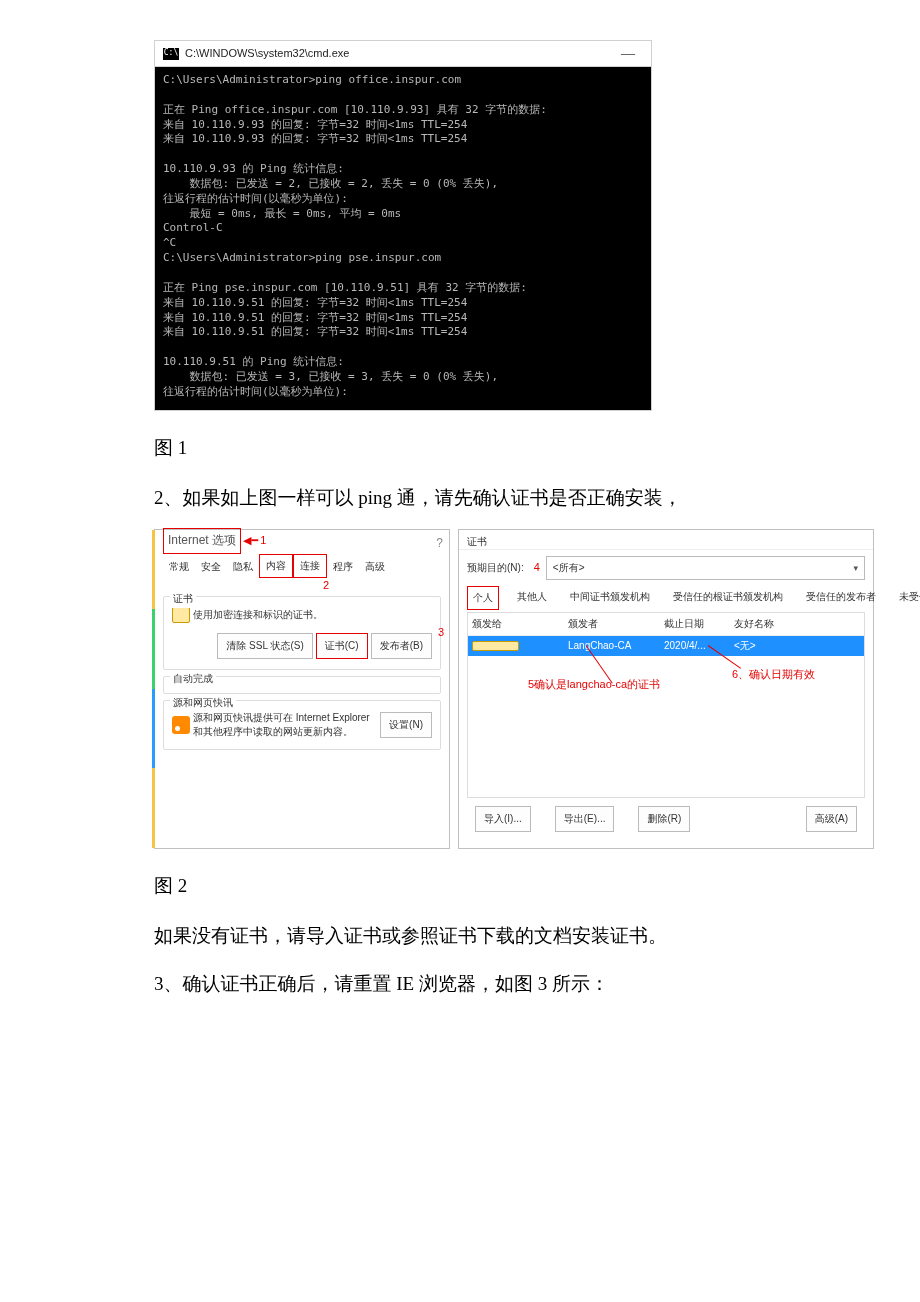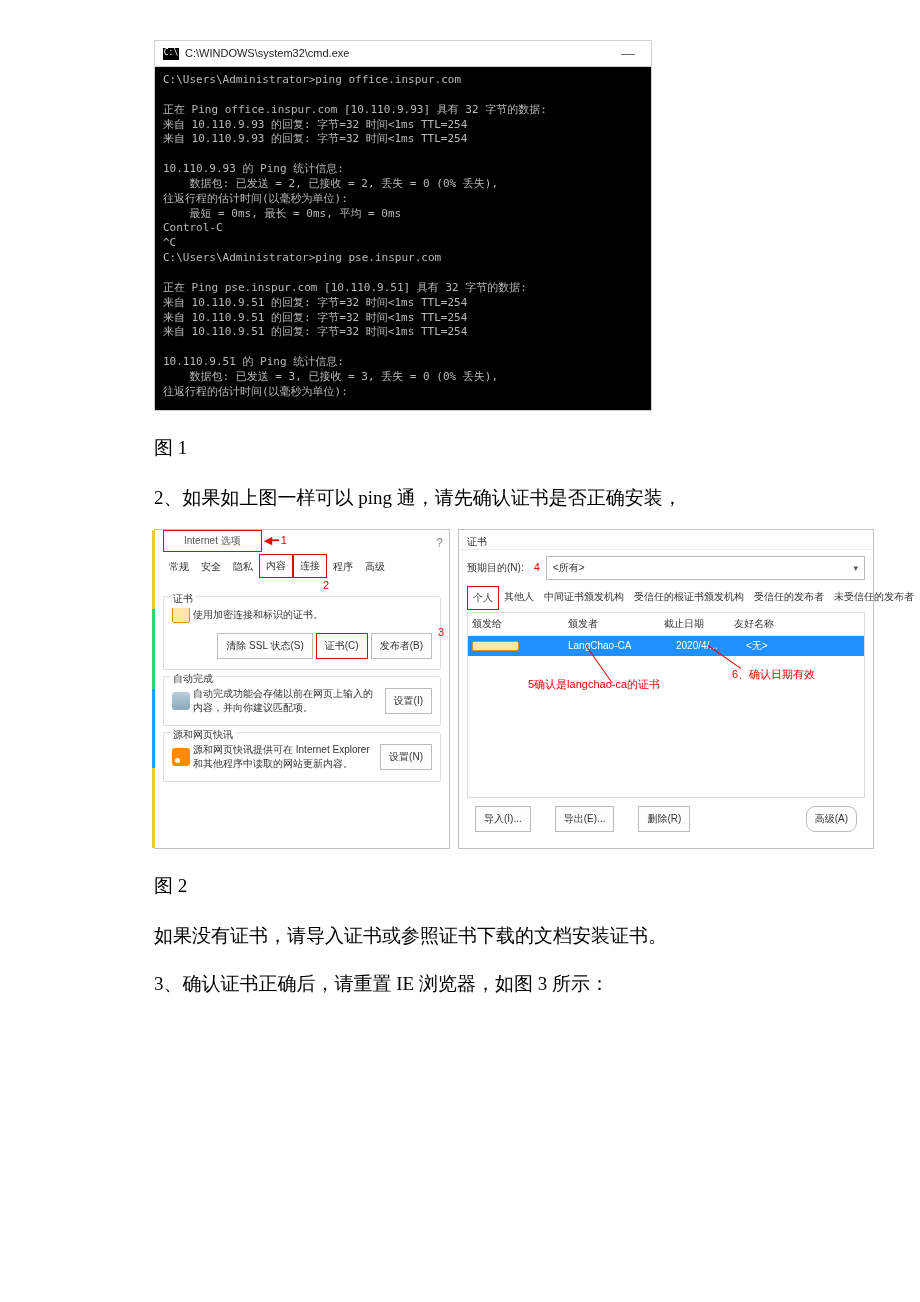--- a/index.html
+++ b/index.html
@@ -109,22 +109,22 @@
   }
   .ie-titlebar {
     height: 22px;
     padding: 4px 8px;
     display: flex;
     align-items: center;
     position: relative;
   }
   .ie-titlebar .tt {
     border: 1px solid #e60000;
-    padding: 1px 20px;
-    font-size: 10px;
+    padding: 1px 4px;
+    font-size: 12px;
     color: #555;
   }
   .ie-titlebar .red-arrow {
     color: #e60000;
     font-size: 11px;
     margin-left: 2px;
   }
   .ie-titlebar .anno1 {
     color: #e60000;
     font-size: 11px;
@@ -287,21 +287,21 @@
     align-items: center;
   }
   .chev { color: #555; font-size: 9px; }
   .anno4 {
     color: #e60000;
     font-size: 11px;
     margin-left: 4px;
   }
   .cert-tabs {
     display: flex;
-    gap: 0;
+    gap: 13px;
     font-size: 10px;
     color: #333;
     margin-bottom: 2px;
     flex-wrap: nowrap;
   }
   .cert-tab {
     padding: 2px 5px;
     white-space: nowrap;
   }
   .cert-tab.active {
@@ -326,21 +326,21 @@
   .cert-row {
     display: flex;
     font-size: 10px;
     color: #fff;
     background: #1e90ff;
     padding: 1px 4px;
     align-items: center;
   }
   .cert-row span:nth-child(1){ width: 96px; display:flex; align-items:center; gap:3px;}
   .cert-row span:nth-child(2){ width: 96px; }
-  .cert-row span:nth-child(3){ width: 70px; margin-left: 12px; }
+  .cert-row span:nth-child(3){ width: 70px; }
   .cert-row span:nth-child(4){ flex:1; }
   .cert-row .cicon {
     width: 12px; height: 10px;
     background: #ffe9a3;
     border: 1px solid #c90;
     display:inline-block;
     border-radius:2px;
   }
   .anno5 {
     position: absolute;
@@ -360,21 +360,21 @@
     position:absolute;
     border-top: 1px solid #e60000;
   }
   .cert-bottom {
     display: flex;
     justify-content: flex-start;
     gap: 24px;
     padding: 8px 8px;
     align-items: center;
   }
-  .cert-bottom .right { margin-left: auto; border-radius: 9px; }
+  .cert-bottom .right { margin-left: auto; }
 </style>
 </head>
 <body>
 
 <div class="page">
 
   <div class="cmd-window">
     <div class="cmd-title-bar">
       <span class="cmd-icon">C:\</span>
       <span class="cmd-title">C:\WINDOWS\system32\cmd.exe</span>
@@ -445,25 +445,20 @@
         <div class="anno3">3</div>
         <div class="ie-row" style="justify-content:flex-end; margin-top:10px;">
           <span class="ie-btn">清除 SSL 状态(S)</span>
           <span class="ie-btn red">证书(C)</span>
           <span class="ie-btn">发布者(B)</span>
         </div>
       </div>
 
       <div class="ie-group">
         <span class="gtitle">自动完成</span>
-        <div class="ie-row">
-          <span class="user-icon"></span>
-          <span class="ie-txt">自动完成功能会存储以前在网页上输入的内容，并向你建议匹配项。</span>
-          <span class="ie-btn">设置(I)</span>
-        </div>
       </div>
 
       <div class="ie-group">
         <span class="gtitle">源和网页快讯</span>
         <div class="ie-row">
           <span class="feed-icon"></span>
           <span class="ie-txt">源和网页快讯提供可在 Internet Explorer 和其他程序中读取的网站更新内容。</span>
           <span class="ie-btn">设置(N)</span>
         </div>
       </div>

